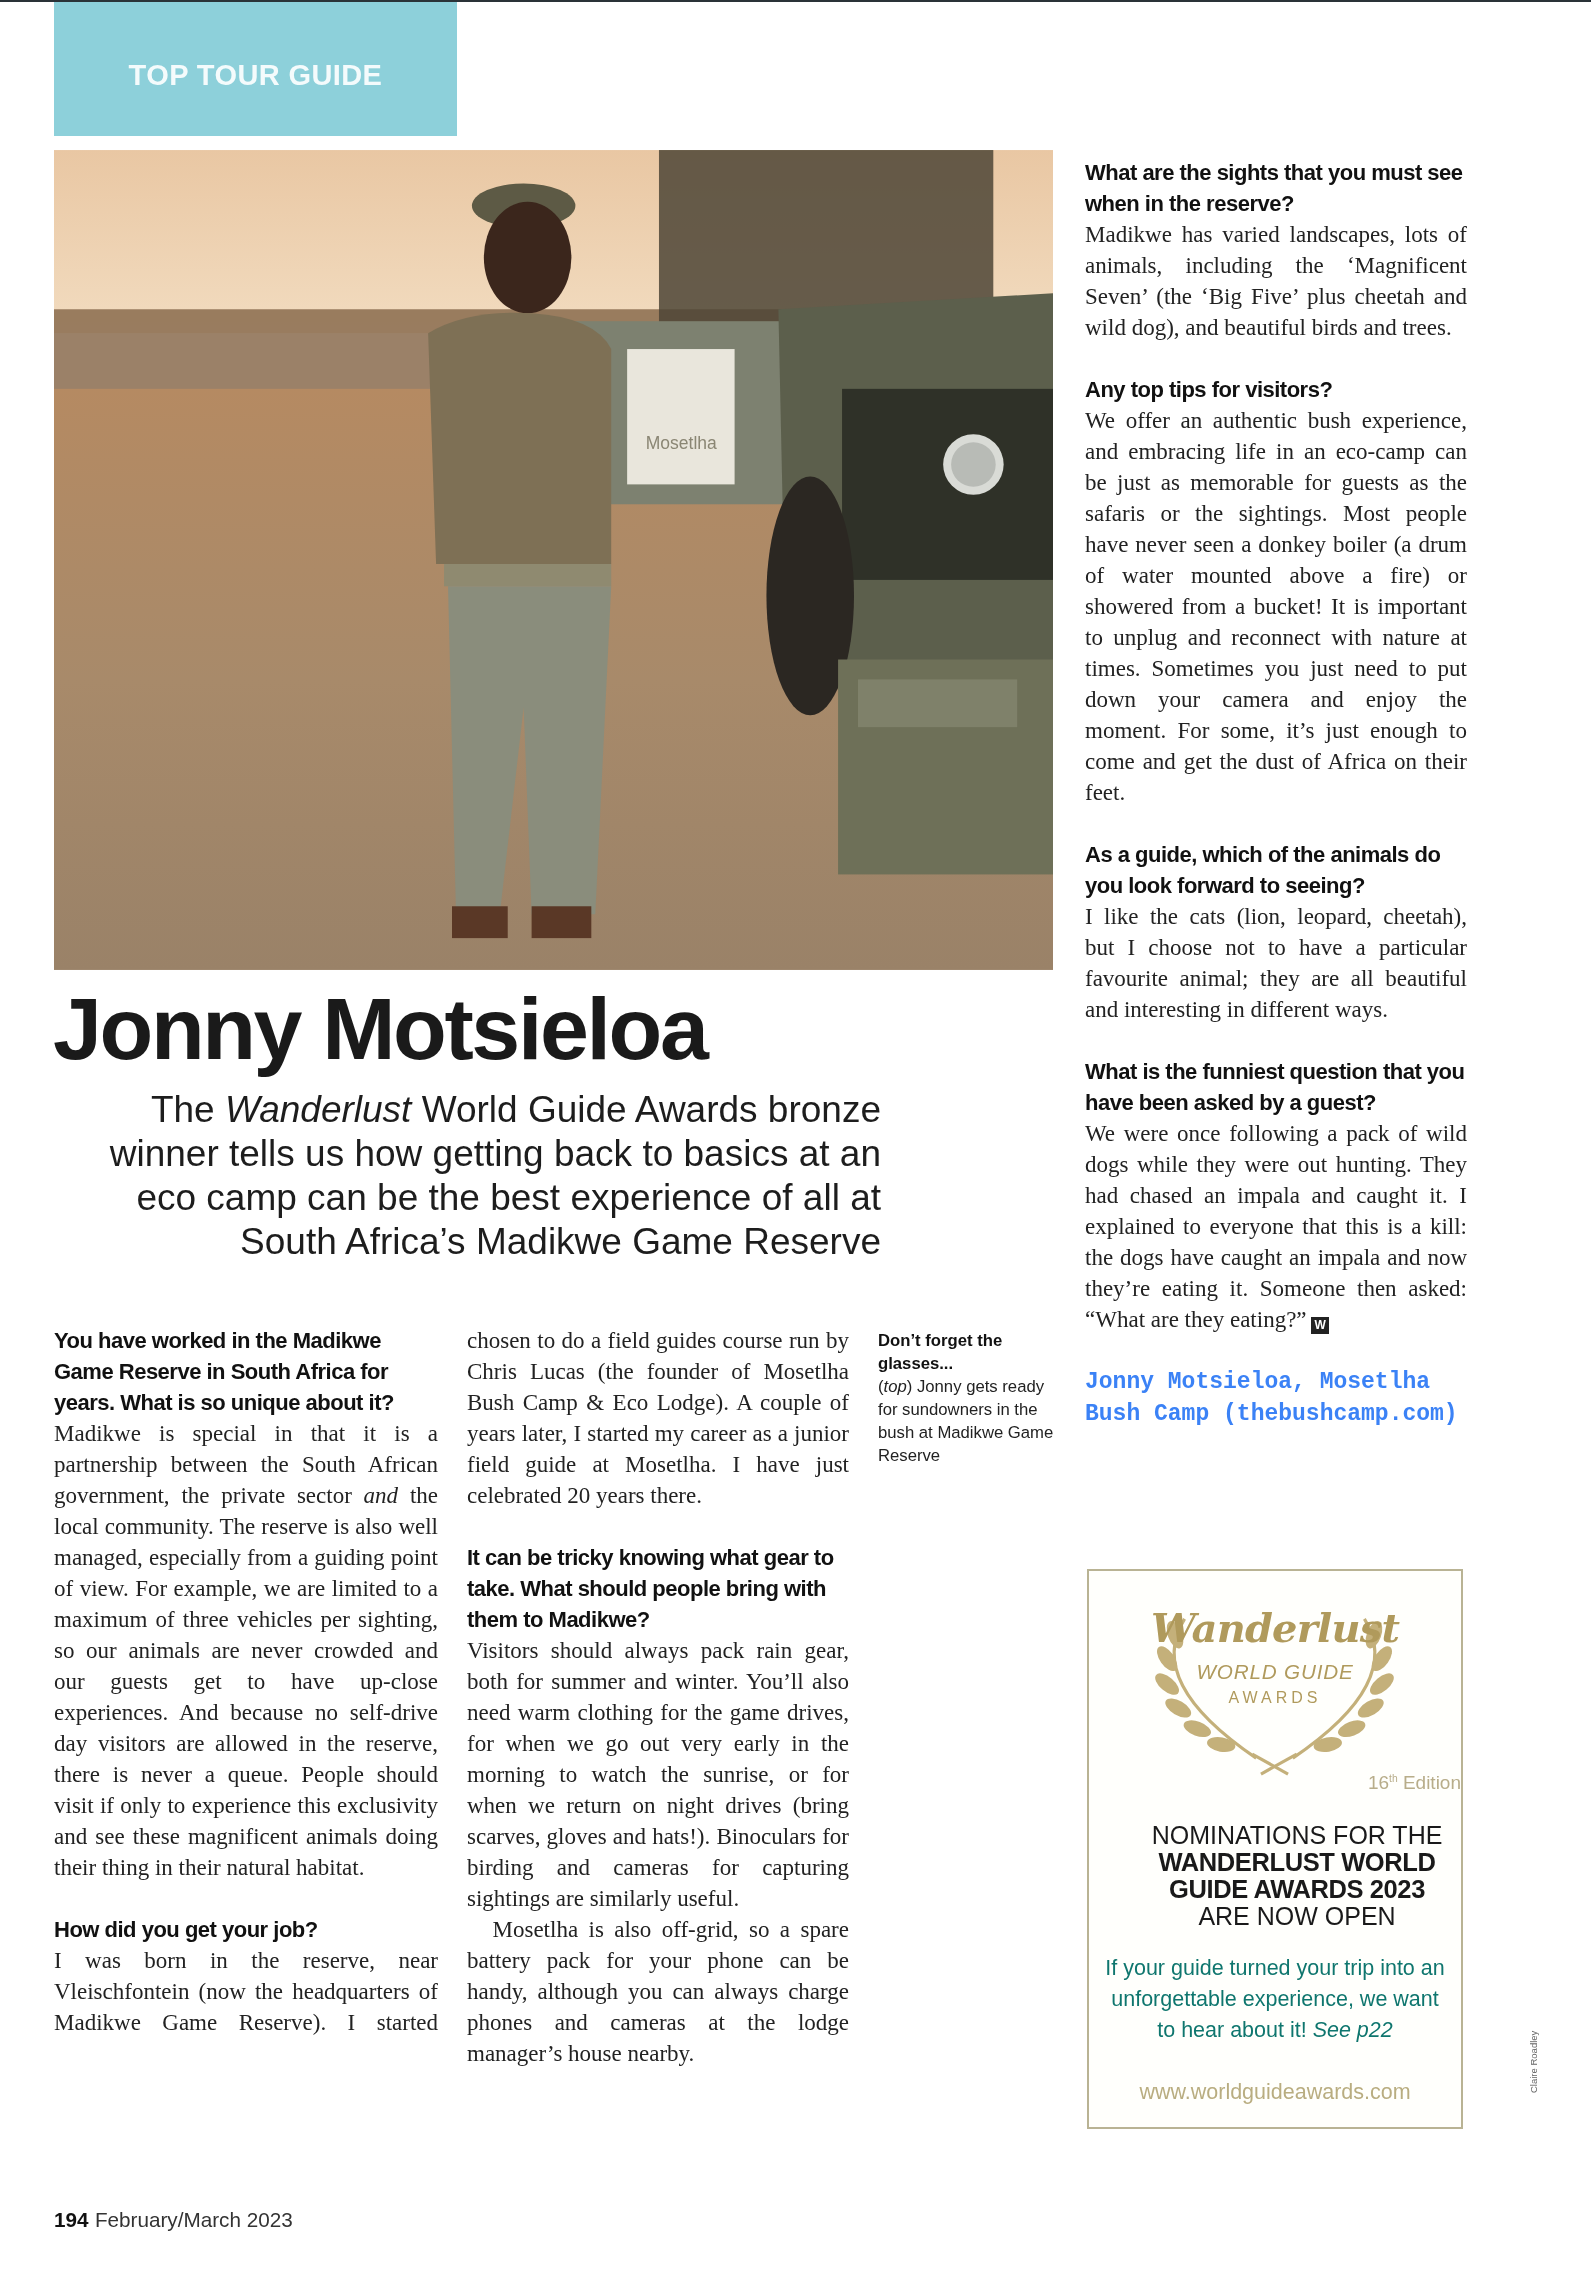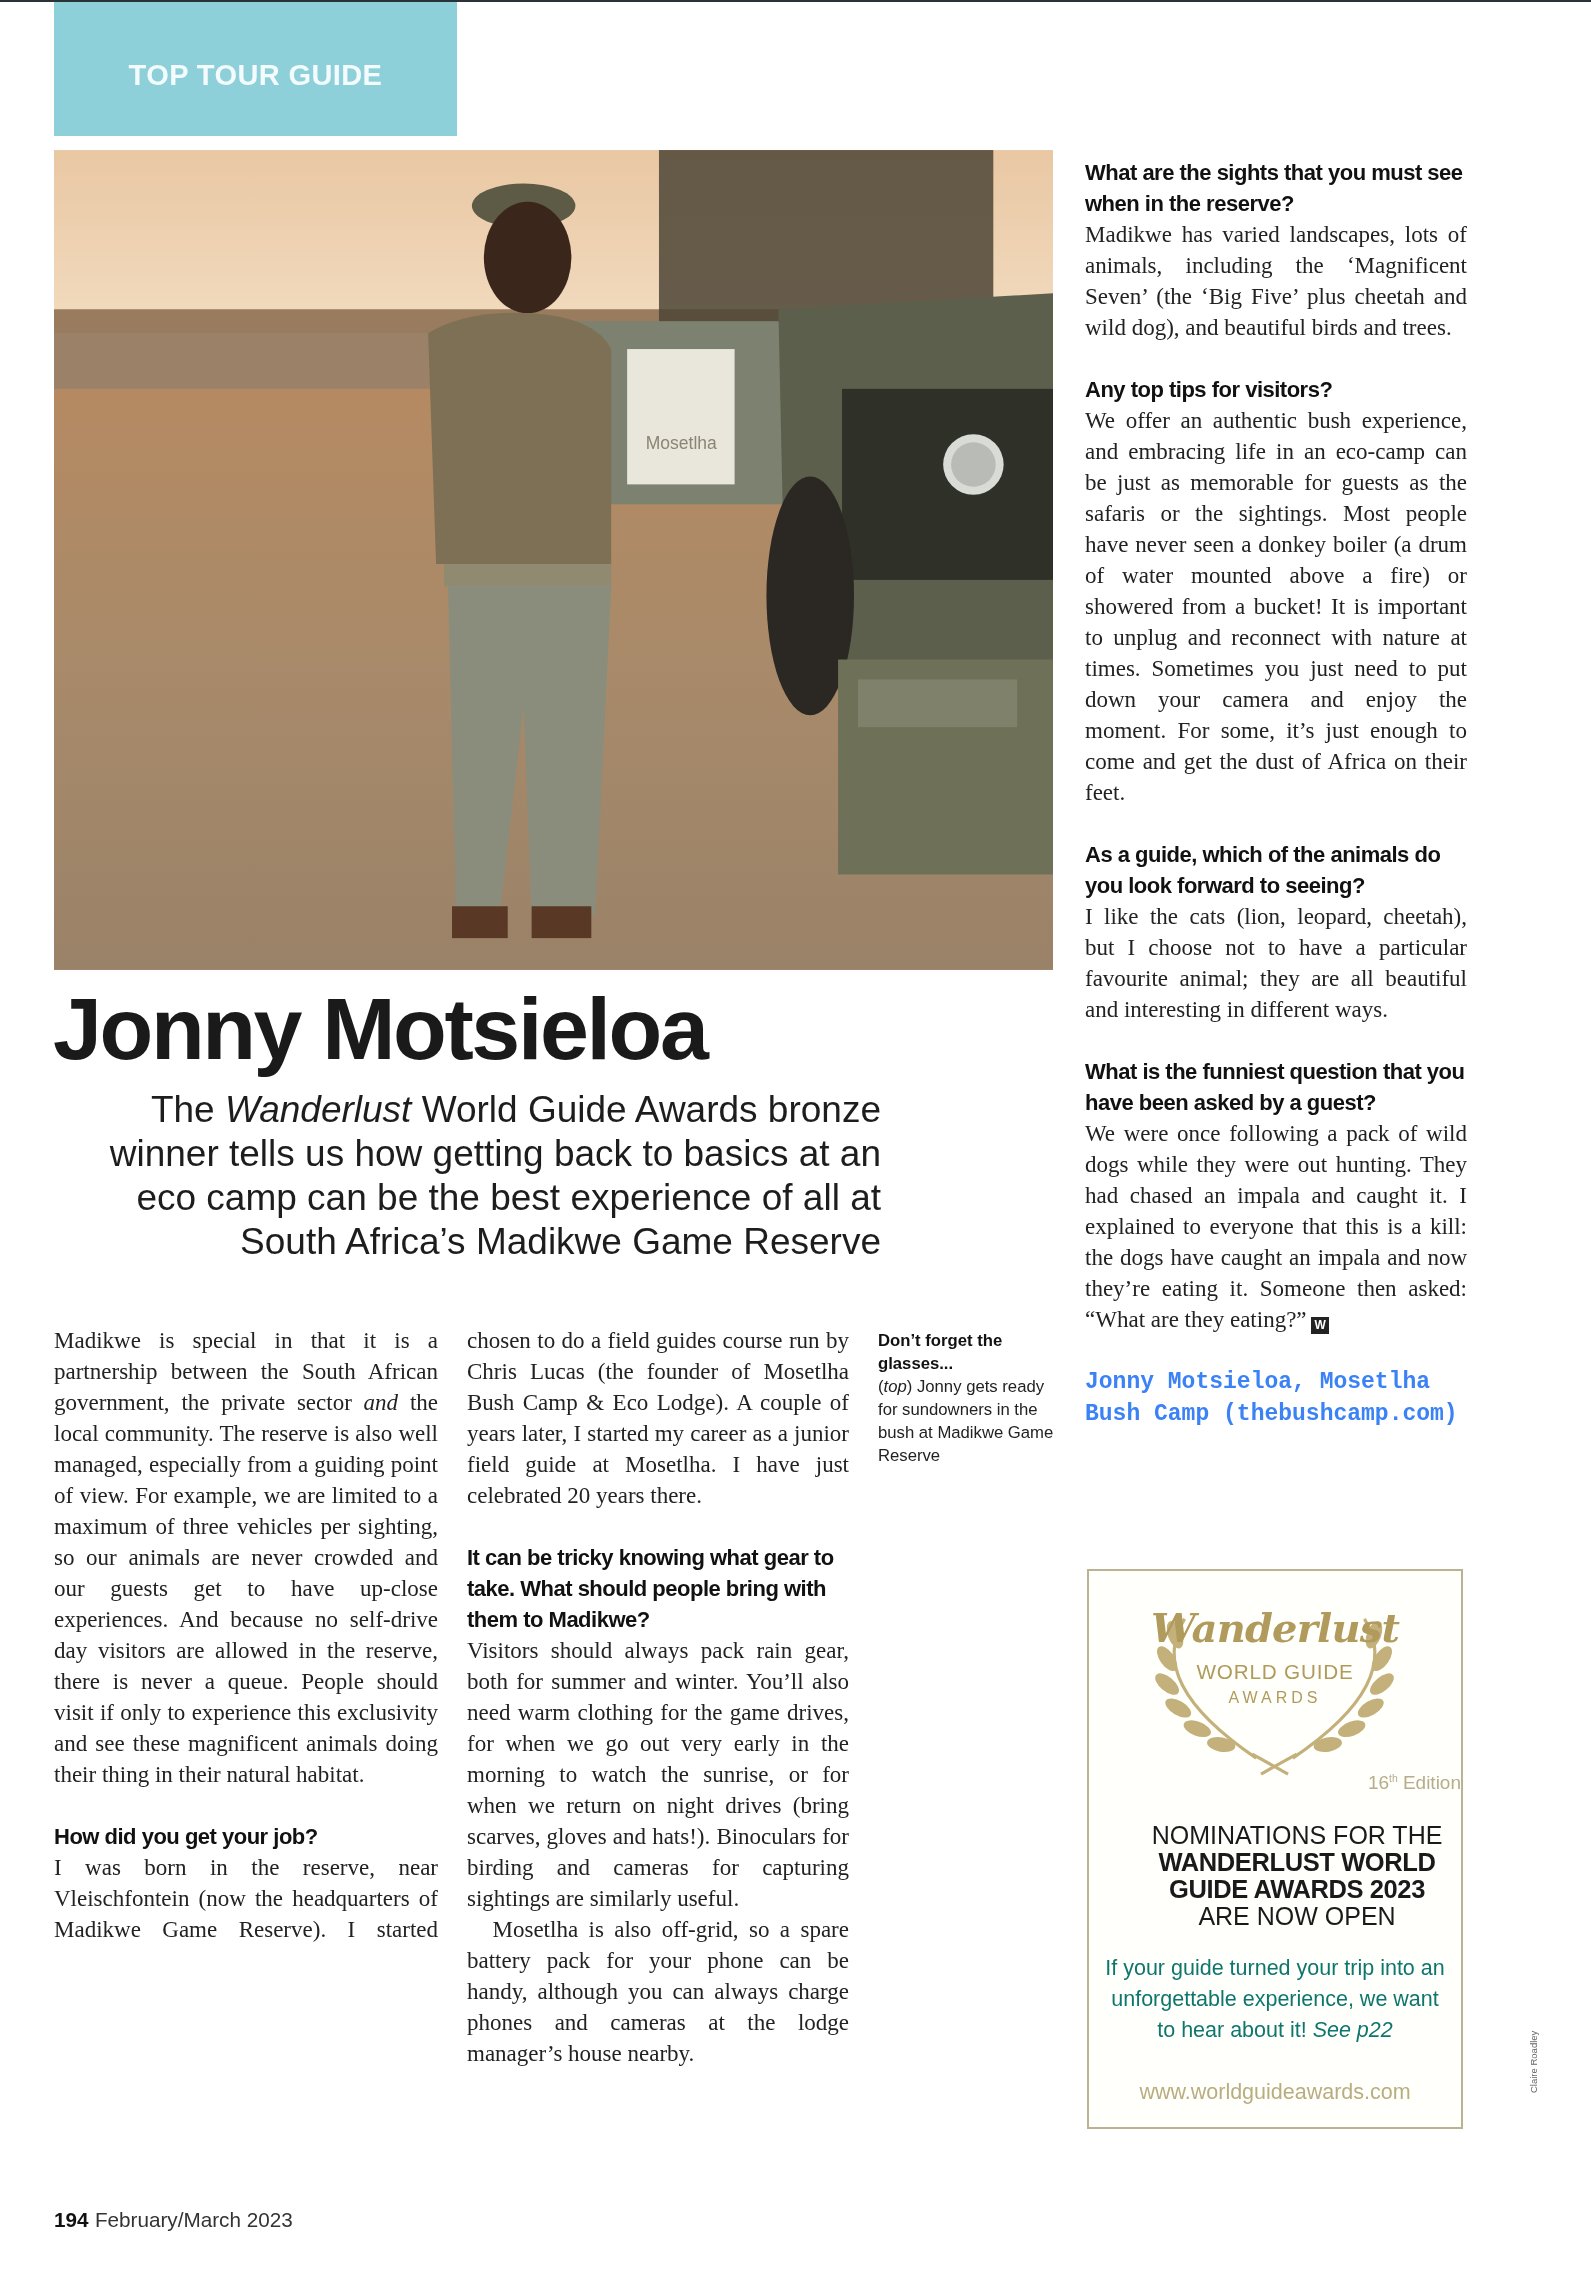--- a/index.html
+++ b/index.html
@@ -26,21 +26,21 @@
 
   .caption { position: absolute; left: 878px; top: 1329px; width: 183px; font-family: "Liberation Sans", sans-serif; font-size: 16.7px; line-height: 23px; color: #222; }
   .caption b { font-weight: 700; color: #111; }
 
   .endmark { display: inline-block; width: 17.5px; height: 17.5px; background: #222; color: #fff; font-family: "Liberation Sans", sans-serif; font-size: 12px; font-weight: 700; line-height: 17.5px; text-align: center; vertical-align: -1.6px; margin-left: 4.8px; }
   .signoff { font-family: Liberation Mono, monospace; font-weight: 700; font-size: 23px; line-height: 32px; color: #3b82f6; text-align: left; }
 
   .award { position: absolute; left: 1087px; top: 1569px; width: 376px; height: 560px; border: 2.4px solid #b9b394; box-sizing: border-box; background: #fffffc; }
   .award .logo { position: absolute; left: 0; right: 0; top: 24px; height: 183px; }
   .award .wl { position: absolute; left: 0; right: 0; top: 33px; text-align: center; font-family: "DejaVu Serif", serif; font-style: italic; font-weight: 700; font-size: 40px; color: #b09a5c; letter-spacing: -0.8px; }
-  .award .wg { position: absolute; left: 0; right: 0; top: 89px; text-align: center; font-family: "Liberation Sans", sans-serif; font-size: 20.7px; color: #b09a5c; letter-spacing: 0.8px; }
+  .award .wg { position: absolute; left: 0; right: 0; top: 89px; text-align: center; font-family: "Liberation Sans", sans-serif; font-size: 20.7px; color: #b09a5c; letter-spacing: 0.8px; font-style: italic; }
   .award .aw { position: absolute; left: 0; right: 0; top: 118px; text-align: center; font-family: "Liberation Sans", sans-serif; font-size: 16px; color: #b09a5c; letter-spacing: 4px; }
   .award .ed { position: absolute; left: 0; right: 0; top: 201px; text-align: right; font-family: "Liberation Sans", sans-serif; font-size: 19px; color: #b8ad8a; padding-left: 27px; }
   .award .ed sup { font-size: 10.3px; }
   .award .nom { position: absolute; left: 0; right: 0; top: 251px; text-align: center; font-family: "Liberation Sans", sans-serif; font-size: 25px; line-height: 27px; color: #1a1a1a; padding-left: 44px; }
   .award .nom b { font-weight: 700; font-size: 25.5px; letter-spacing: -0.4px; }
   .award .body { position: absolute; left: 16px; right: 16px; top: 382px; text-align: center; font-family: "Liberation Sans", sans-serif; font-size: 21.5px; line-height: 31px; color: #0f766e; }
   .award .body i { font-style: italic; }
   .award .url { position: absolute; left: 0; right: 0; top: 509px; text-align: center; font-family: "Liberation Sans", sans-serif; font-size: 21.5px; color: #b9ad80; }
 
   .folio { position: absolute; left: 54px; top: 2208px; font-family: "Liberation Sans", sans-serif; font-size: 20.7px; color: #333; }
@@ -97,20 +97,21 @@
       <rect x="600" y="950" width="75" height="40" fill="#5a3826"></rect>
     </g>
   </svg>
 </div>
 
 <div class="headline">Jonny Motsieloa</div>
 
 <div class="standfirst"><span>The </span><i>Wanderlust</i><span> World Guide Awards bronze winner tells us how getting back to basics at an eco camp can be the best experience of all at South Africa’s Madikwe Game Reserve</span></div>
 
 <div class="col col1">
+  <p class="q">You have worked in the Madikwe Game Reserve in South Africa for years. What is so unique about it?</p>
   <p><span>Madikwe is special in that it is a partnership between the South African government, the private sector </span><i>and</i><span> the local community. The reserve is also well managed, especially from a guiding point of view. For example, we are limited to a maximum of three vehicles per sighting, so our animals are never crowded and our guests get to have up-close experiences. And because no self-drive day visitors are allowed in the reserve, there is never a queue. People should visit if only to experience this exclusivity and see these magnificent animals doing their thing in their natural habitat.</span></p>
   <div class="gap"></div>
   <p class="q">How did you get your job?</p>
   <p style="height:94px; overflow:hidden;">I was born in the reserve, near Vleischfontein (now the headquarters of Madikwe Game Reserve). I started working here in 1997. In 2000, I was chosen to do a field guides course run by Chris Lucas (the founder of Mosetlha Bush Camp &amp; Eco Lodge). A couple of years later, I started my career as a junior field guide at Mosetlha. I have just celebrated 20 years there.</p>
 </div>
 
 <div class="col col2">
   <p>chosen to do a field guides course run by Chris Lucas (the founder of Mosetlha Bush Camp &amp; Eco Lodge). A couple of years later, I started my career as a junior field guide at Mosetlha. I have just celebrated 20 years there.</p>
   <div class="gap"></div>
   <p class="q">It can be tricky knowing what gear to take. What should people bring with them to Madikwe?</p>

